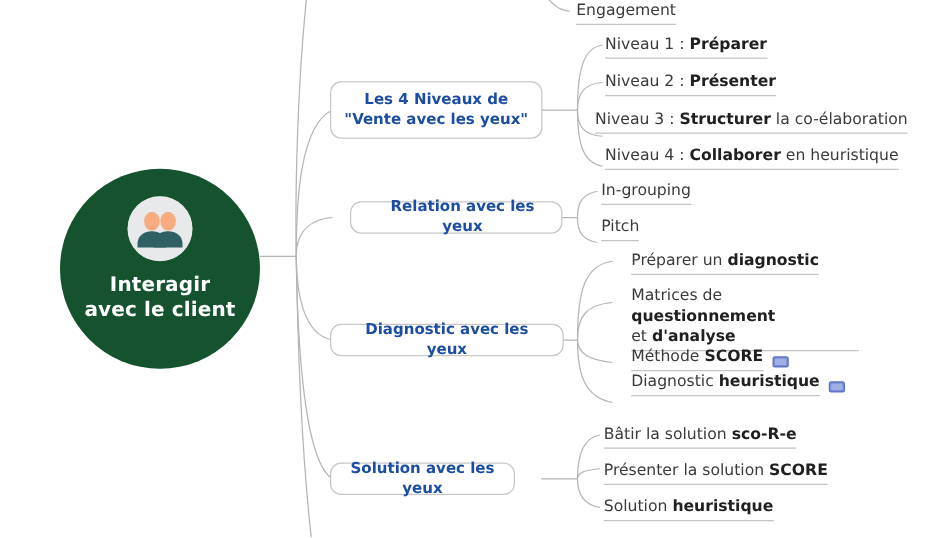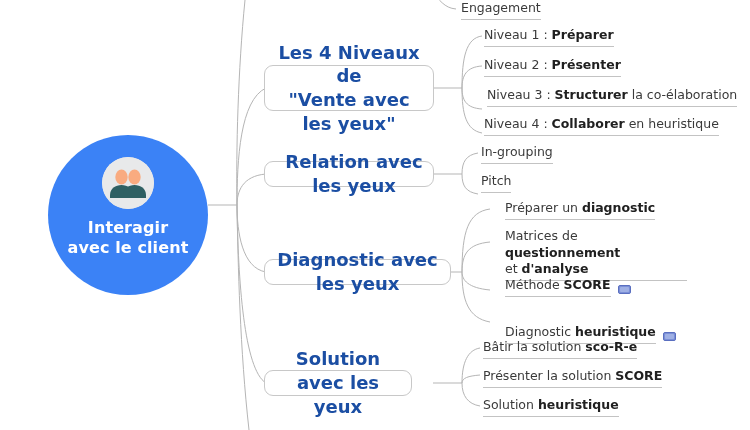--- a/index.html
+++ b/index.html
@@ -27,21 +27,21 @@
   }
 
   
   .center-node {
     position: absolute;
     left: 48px;
     top: 135px;
     width: 160px;
     height: 160px;
     border-radius: 50%;
-    background: #3b82f6;
+    background: #14532d;
     display: flex;
     flex-direction: column;
     align-items: center;
     justify-content: flex-start;
     box-sizing: border-box;
     padding-top: 22px;
   }
   .center-avatar {
     width: 52px;
     height: 52px;
@@ -67,21 +67,21 @@
     position: absolute;
     background: #ffffff;
     border: 1px solid #c8c8c8;
     border-radius: 9px;
     box-sizing: border-box;
     display: flex;
     align-items: center;
     justify-content: center;
     color: #1b4ea3;
     font-weight: bold;
-    font-size: 18px;
+    font-size: 12px;
     line-height: 1.32;
     text-align: center;
     white-space: pre-line;
     padding: 4px 10px;
   }
 
   
   .leaf {
     position: absolute;
     color: #3a3a3a;
@@ -190,21 +190,21 @@
       </svg>
     </div>
     <div class="center-label">Interagir
 avec le client</div>
   </div>
 
   <div class="branch-box" style="left:264px; top:65px; width:170px; height:46px;">
     <span>Les 4 Niveaux de
 "Vente avec les yeux"</span>
   </div>
-  <div class="branch-box" style="left:264px; top:161px; width:170px; height:26px;padding-left:20px;">
+  <div class="branch-box" style="left:280px; top:161px; width:170px; height:26px;padding-left:20px;">
     <span>Relation avec les yeux</span>
   </div>
   <div class="branch-box" style="left:264px; top:259px; width:187px; height:26px;">
     <span>Diagnostic avec les yeux</span>
   </div>
   <div class="branch-box" style="left:264px; top:370px; width:148px; height:26px;">
     <span>Solution avec les yeux</span>
   </div>
 
   <div class="leaf" style="left:461px; top:0px;">
@@ -216,21 +216,21 @@
   <div class="leaf" style="left:484px; top:27px;">
     <span class="leaf-text">
       <span>Niveau 1 : </span><b>Préparer</b><span></span>
     </span>
   </div>
   <div class="leaf" style="left:484px; top:57px;">
     <span class="leaf-text">
       <span>Niveau 2 : </span><b>Présenter</b><span></span>
     </span>
   </div>
-  <div class="leaf" style="left:487px; top:87px;">
+  <div class="leaf" style="left:476px; top:87px;">
     <span class="leaf-text">
       <span>Niveau 3 : </span><b>Structurer</b><span> la co-élaboration</span>
     </span>
   </div>
   <div class="leaf" style="left:484px; top:116px;">
     <span class="leaf-text">
       <span>Niveau 4 : </span><b>Collaborer</b><span> en heuristique</span>
     </span>
   </div>
 
@@ -255,21 +255,21 @@
       <span>Matrices de </span><b>questionnement</b><br>
       <span>et </span><b>d'analyse</b>
     </span>
   </div>
   <div class="leaf" style="left:505px; top:277px;">
     <span class="leaf-text">
       <span>Méthode </span><b>SCORE</b>
     </span>
     <span class="note-icon"></span>
   </div>
-  <div class="leaf" style="left:505px; top:324px;">
+  <div class="leaf" style="left:505px; top:297px;">
     <span class="leaf-text">
       <span>Diagnostic </span><b>heuristique</b>
     </span>
     <span class="note-icon"></span>
   </div>
 
   <div class="leaf" style="left:483px; top:339px;align-items:flex-end;">
     <span class="leaf-text">
       <span>Bâtir la solution </span><b>sco-R-e</b>
     </span>

